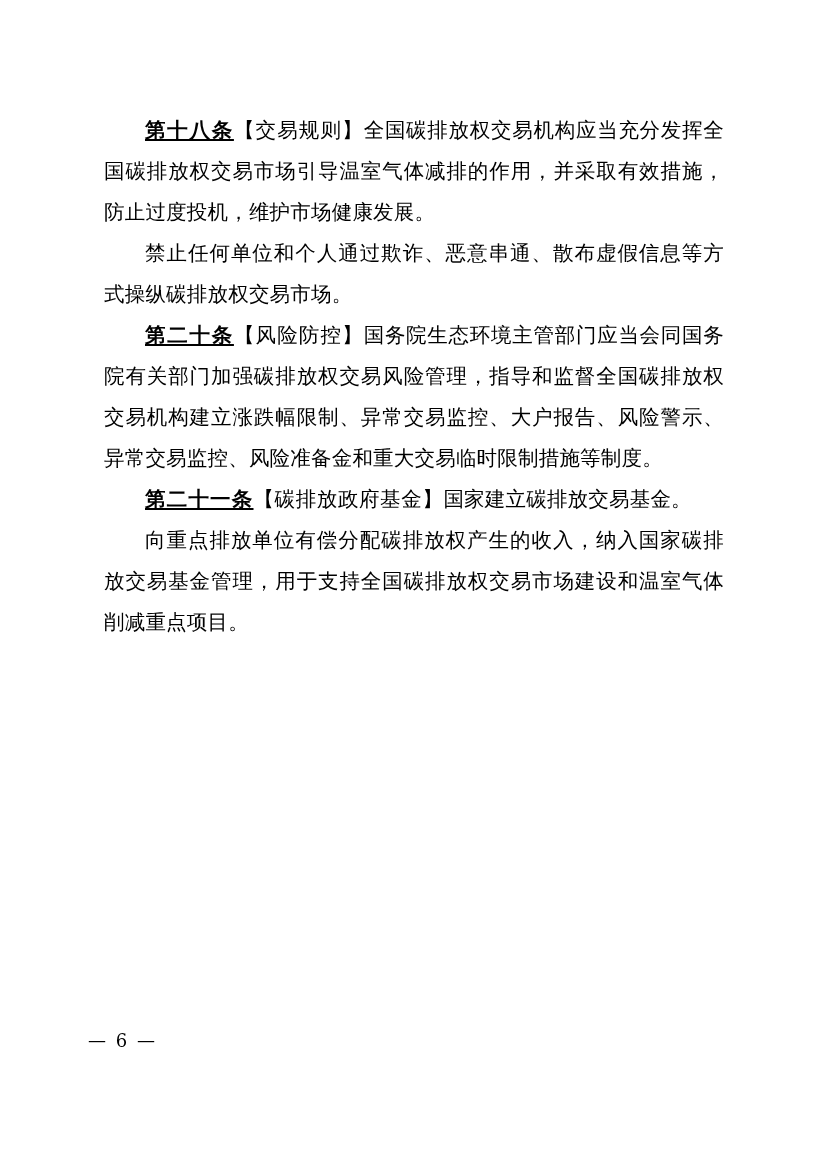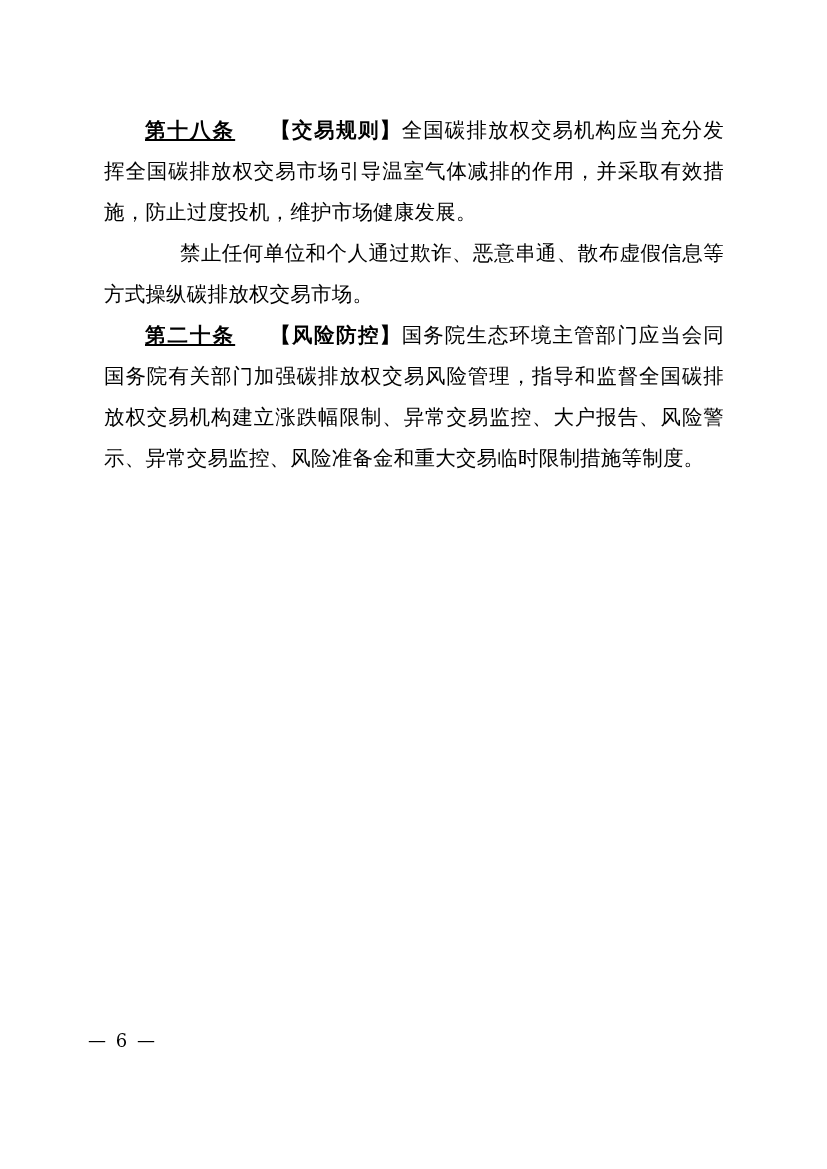--- a/index.html
+++ b/index.html
@@ -34,23 +34,22 @@
     letter-spacing: 0.2px;
     text-indent: 2em;
     word-break: break-all;
   }
   .para .lead {
     font-weight: bold;
     letter-spacing: 1.2px;
     text-decoration: underline;
   }
   .para .bracket {
-    font-weight: bold;
+    font-weight: normal;
     letter-spacing: 0.6px;
-    margin-left: 35px;
   }
   .footer {
     position: absolute;
     left: 0;
     top: 1030px;
     width: 827px;
     text-align: left;
   }
   .footer-inner {
     margin-left: 88px;
@@ -74,21 +73,27 @@
     <p class="para">
       <span class="lead"></span><span class="bracket"></span><span>禁止任何单位和个人通过欺诈、恶意串通、散布虚假信息等方式操纵碳排放权交易市场。</span>
     </p>
 
 
 
     <p class="para">
       <span class="lead">第二十条</span><span class="bracket">【风险防控】</span><span>国务院生态环境主管部门应当会同国务院有关部门加强碳排放权交易风险管理，指导和监督全国碳排放权交易机构建立涨跌幅限制、异常交易监控、大户报告、风险警示、异常交易监控、风险准备金和重大交易临时限制措施等制度。</span>
     </p>
 
+    <p class="para">
+      <span class="lead">第二十一条</span><span class="bracket">【碳排放政府基金】</span><span>国家建立碳排放交易基金。</span>
+    </p>
 
+    <p class="para">
+      <span class="lead"></span><span class="bracket"></span><span>向重点排放单位有偿分配碳排放权产生的收入，纳入国家碳排放交易基金管理，用于支持全国碳排放权交易市场建设和温室气体削减重点项目。</span>
+    </p>
 
 
   </div>
 
   <div class="footer">
     <div class="footer-inner">— 6 —</div>
   </div>
 
 </div>
 

